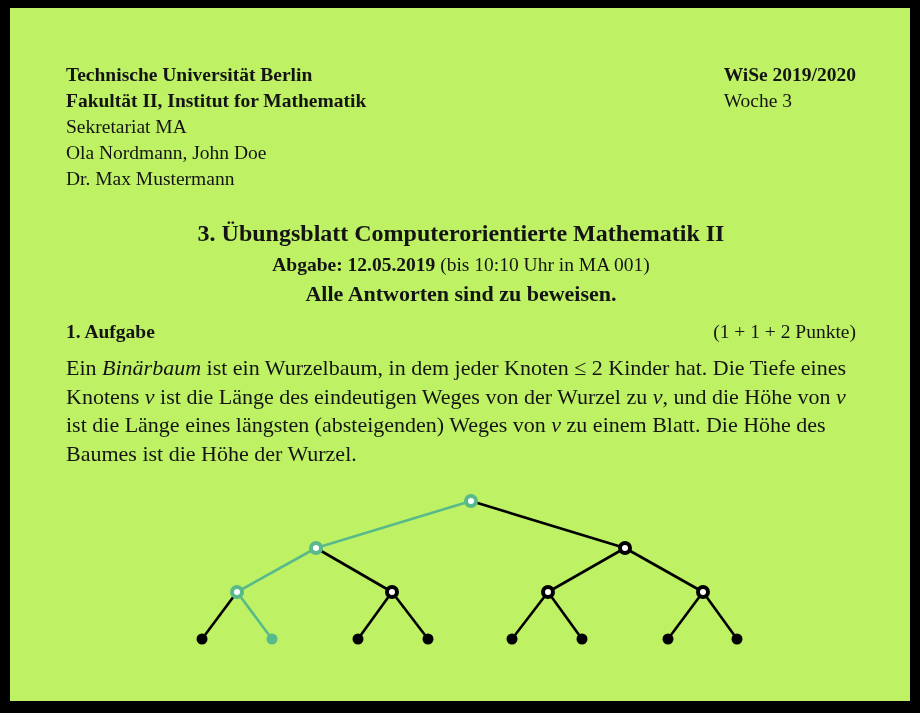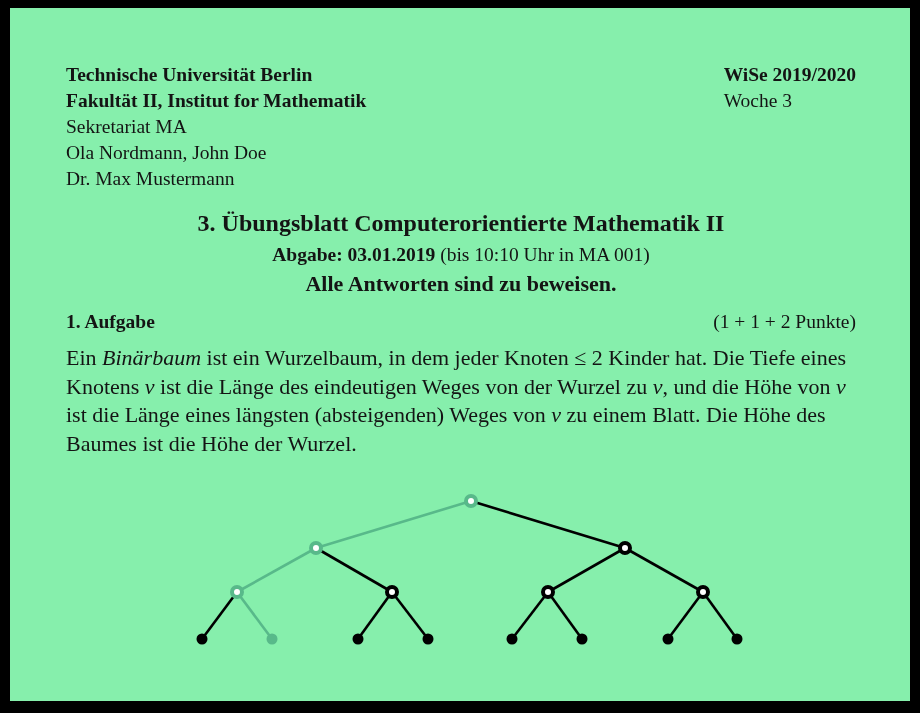--- a/index.html
+++ b/index.html
@@ -8,33 +8,33 @@
 
   .frame {
     position:relative;
     width:920px; height:713px;
     background:#000000;
     overflow:hidden;
   }
   .paper {
     position:absolute;
     left:10px; top:8px; right:10px; bottom:12px;
-    background:#86efac;
+    background:#bef264;
   }
   .content {
     position:absolute;
     left:56px; right:54px; top:54px;
   }
 
   .header { display:flex; justify-content:space-between; align-items:flex-start; }
   .hline { font-size:19.5px; line-height:26px; white-space:nowrap; }
   .b { font-weight:bold; }
   .hright { text-align:left; }
 
-  .title   { text-align:center; font-weight:bold; font-size:24px; line-height:30px; margin-top:16px; }
+  .title   { text-align:center; font-weight:bold; font-size:24px; line-height:30px; margin-top:26px; }
   .due     { text-align:center; font-size:19.5px; line-height:29px; margin-top:2px; }
   .note    { text-align:center; font-size:22px; line-height:29px; font-weight:bold; }
 
   .taskrow { display:flex; justify-content:space-between; font-size:19.5px; line-height:29px; margin-top:9px; }
   .para    { font-size:22px; line-height:28.5px; margin-top:8px; }
   .it      { font-style:italic; }
 
   .tree-overlay {
     position:absolute; left:0; top:0;
     width:920px; height:713px;
@@ -57,21 +57,21 @@
           <div class="hline">Dr. Max Mustermann</div>
         </div>
         <div class="hright">
           <div class="hline b">WiSe 2019/2020</div>
           <div class="hline">Woche 3</div>
         </div>
       </div>
 
       <div class="title">3. Übungsblatt Computerorientierte Mathematik II</div>
 
-      <div class="due"><span class="b">Abgabe: 03.01.2019</span> <span>(bis 10:10 Uhr in MA 001)</span></div>
+      <div class="due"><span class="b">Abgabe: 12.05.2019</span> <span>(bis 10:10 Uhr in MA 001)</span></div>
 
       <div class="note">Alle Antworten sind zu beweisen.</div>
 
       <div class="taskrow">
         <span class="b">1. Aufgabe</span>
         <span>(1 + 1 + 2 Punkte)</span>
       </div>
 
       <p class="para"><span>Ein </span><span class="it">Binärbaum</span><span> ist ein Wurzelbaum, in dem jeder Knoten ≤ 2 Kinder hat. Die Tiefe eines Knotens </span><span class="it">v</span><span> ist die Länge des eindeutigen Weges von der Wurzel zu </span><span class="it">v</span><span>, und die Höhe von </span><span class="it">v</span><span> ist die Länge eines längsten (absteigenden) Weges von </span><span class="it">v</span><span> zu einem Blatt. Die Höhe des Baumes ist die Höhe der Wurzel.</span></p>
 

